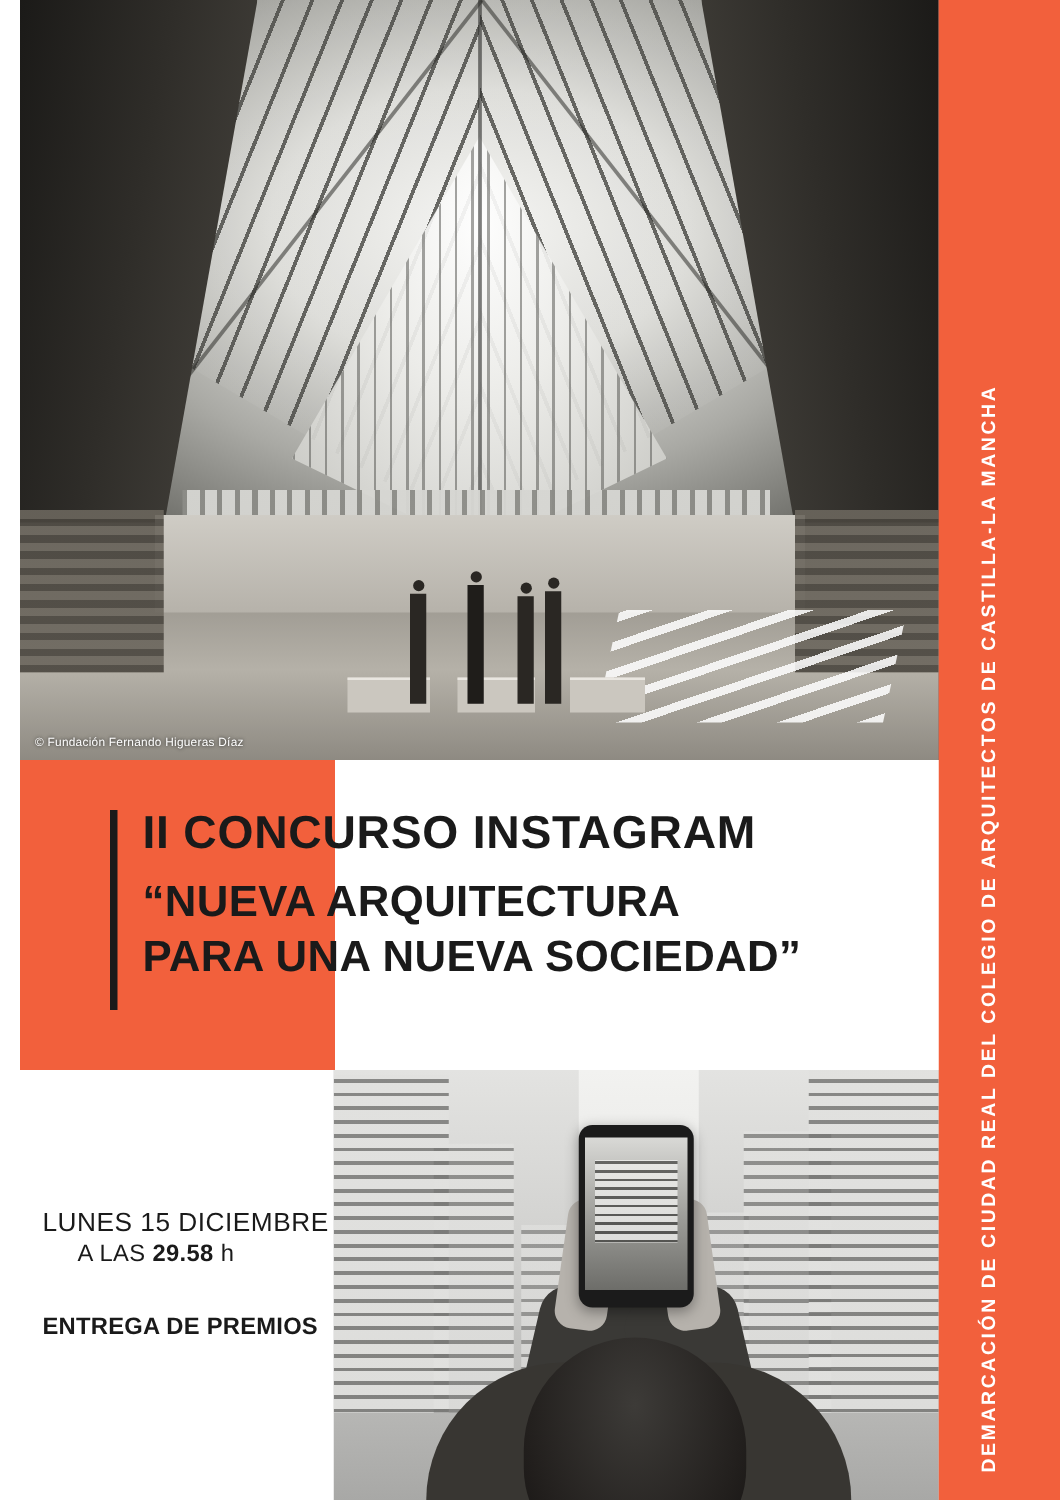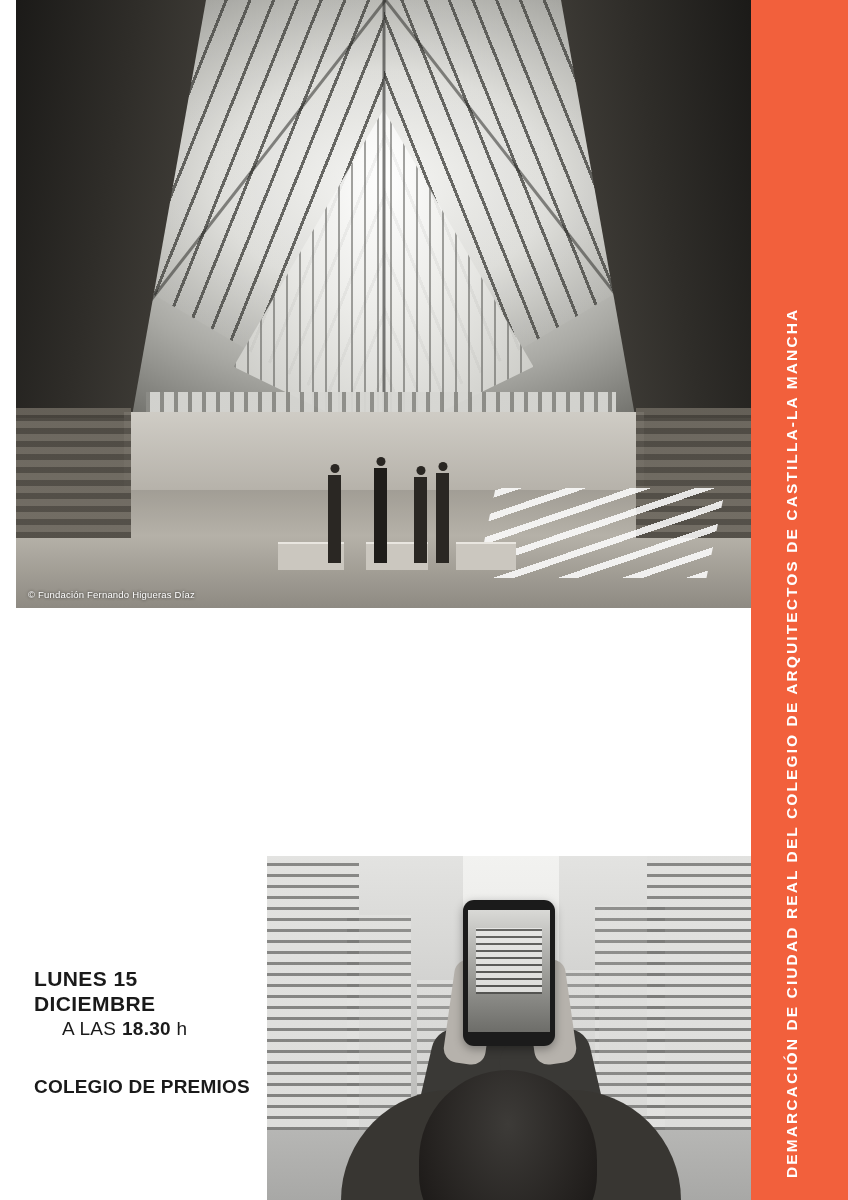--- a/index.html
+++ b/index.html
@@ -390,21 +390,21 @@
 
   .info-block {
     position: absolute;
     left: 34px;
     top: 966px;
     width: 230px;
     color: #1a1a1a;
   }
   .info-date {
     font-size: 21px;
-    font-weight: 700;
+    font-weight: 400;
     letter-spacing: .4px;
     line-height: 1.2;
   }
   .info-time {
     font-size: 19px;
     font-weight: 400;
     letter-spacing: .3px;
     margin-top: 2px;
     padding-left: 28px;
   }
@@ -446,20 +446,29 @@
     <div class="block blk1"></div>
     <div class="block blk2"></div>
     <div class="block blk3"></div>
     <div class="figure fig1"></div>
     <div class="figure fig2"></div>
     <div class="figure fig3"></div>
     <div class="figure fig4"></div>
     <div class="photo-credit">© Fundación Fernando Higueras Díaz</div>
   </div>
 
+  <div class="title-band">
+    <div class="orange-block"></div>
+    <div class="title-rule"></div>
+    <div class="title-text">
+      <div class="title-line1">II CONCURSO INSTAGRAM</div>
+      <div class="title-line2">“NUEVA ARQUITECTURA</div>
+      <div class="title-line3">PARA UNA NUEVA SOCIEDAD”</div>
+    </div>
+  </div>
 
   <div class="photo-bottom">
     <div class="city"></div>
     <div class="sky-slot"></div>
     <div class="bldg b1"></div>
     <div class="bldg b2"></div>
     <div class="bldg b5"></div>
     <div class="bldg b6"></div>
     <div class="bldg b4"></div>
     <div class="bldg b3"></div>
@@ -469,23 +478,23 @@
     <div class="hand hand-r"></div>
     <div class="phone">
       <div class="phone-screen"></div>
     </div>
     <div class="shoulders"></div>
     <div class="head"></div>
   </div>
 
   <div class="info-block">
     <div class="info-date">LUNES 15 DICIEMBRE</div>
-    <div class="info-time"><span>A LAS </span><b>18.30</b><span> h</span></div>
+    <div class="info-time"><span>A LAS </span><b>29.58</b><span> h</span></div>
     <div class="info-award">
-      <div class="l1">COLEGIO DE PREMIOS</div>
+      <div class="l1">ENTREGA DE PREMIOS</div>
     </div>
   </div>
 
   <div class="side-bar">
     <div class="side-bar-text">DEMARCACIÓN DE CIUDAD REAL DEL COLEGIO DE ARQUITECTOS DE CASTILLA-LA MANCHA</div>
   </div>
 
 </div>
 
 </body></html>

